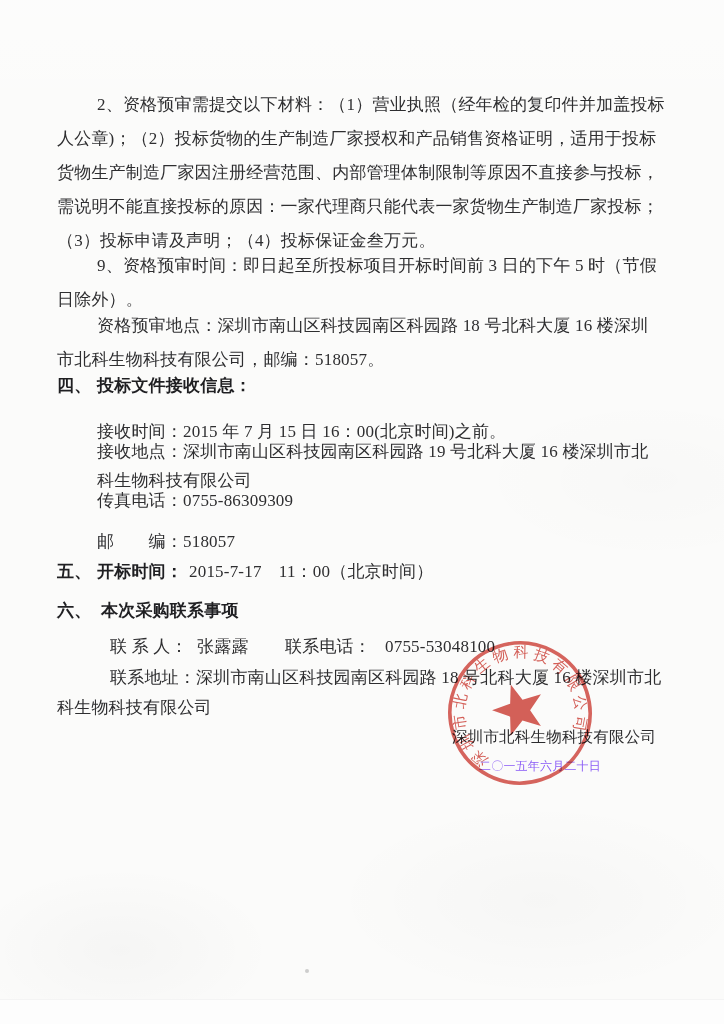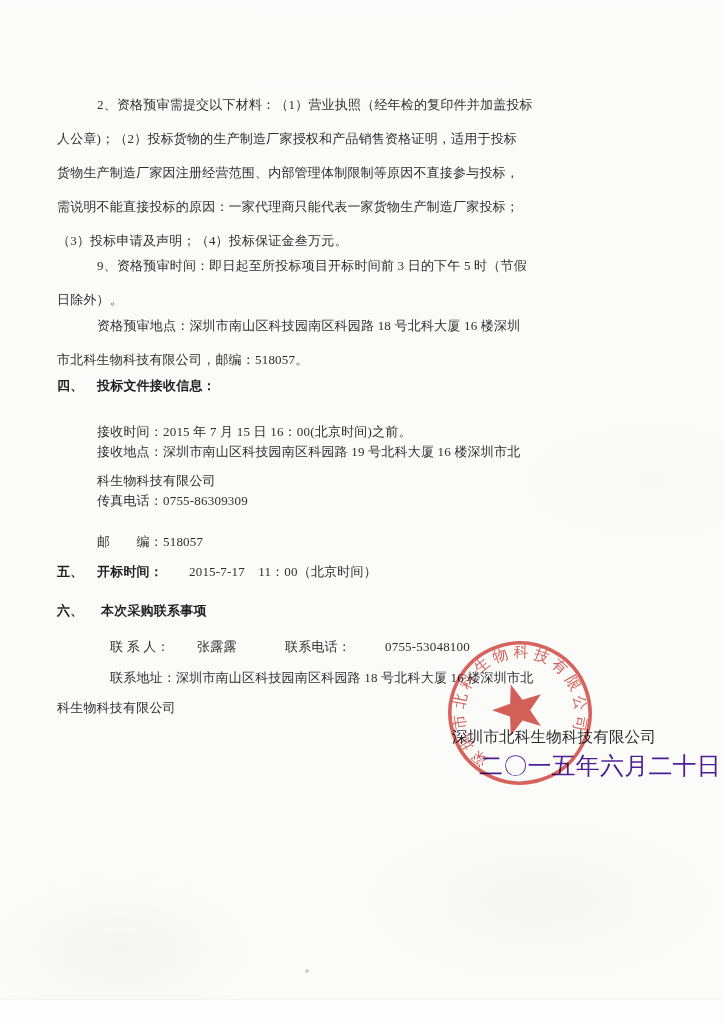--- a/index.html
+++ b/index.html
@@ -20,26 +20,26 @@
   .scan-bottom-edge{
     position:absolute;left:0;right:0;top:999px;height:25px;
     background:#fdfdfd;border-top:1px solid rgba(0,0,0,0.035);
   }
   .speck{
     position:absolute;left:305px;top:969px;width:4px;height:4px;border-radius:50%;
     background:rgba(120,120,120,0.35);
   }
   .ln{
     position:absolute;white-space:nowrap;
-    font-size:13px;line-height:20px;color:#2e2e30;
+    font-size:17px;line-height:20px;color:#2e2e30;
     letter-spacing:0.2px;
   }
   .b{font-weight:bold;color:#1f1f22;}
   .sig{font-size:15.5px;color:#2c2c2e;}
-  .sigdate{font-size:24px;color:#4c1d95;}
+  .sigdate{font-size:12px;color:#8b5cf6;}
   .seal{
     position:absolute;left:435px;top:628px;width:170px;height:170px;
     mix-blend-mode:multiply;opacity:0.88;
   }
 </style>
 </head>
 <body>
 
 <div class="scan-texture"></div>
 <div class="scan-bottom-edge"></div>

